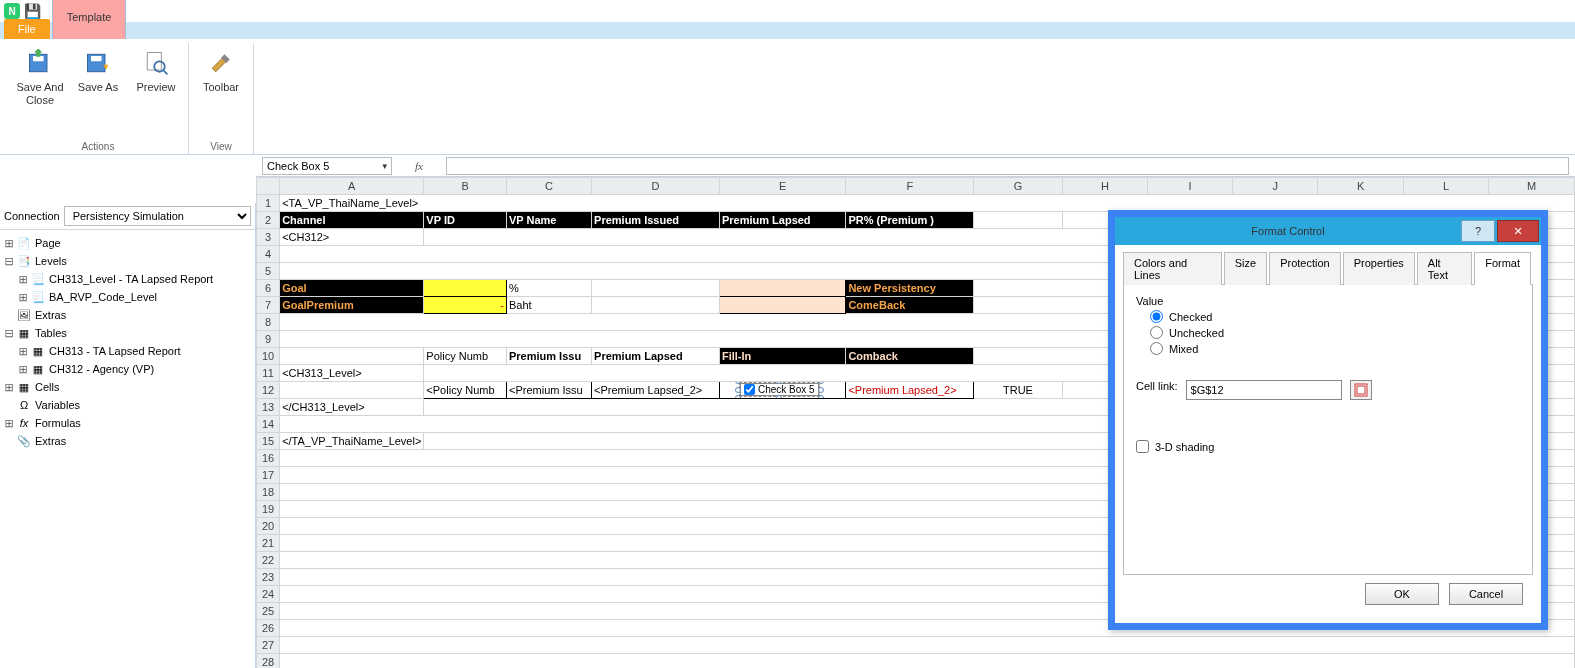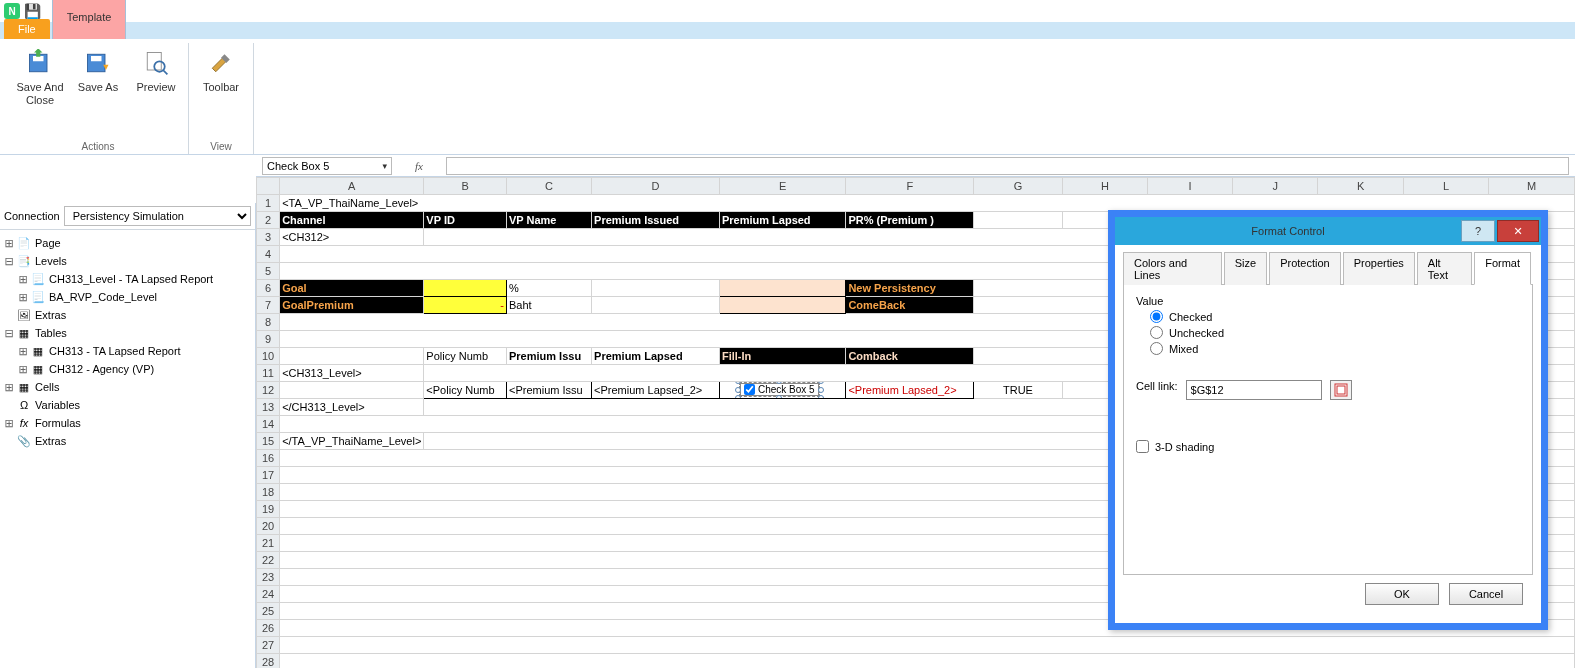--- a/index.html
+++ b/index.html
@@ -59,21 +59,21 @@
 .dlg-title .t{flex:1;text-align:center;color:#333;}
 .dlg-title .hbtn{width:34px;height:22px;display:flex;align-items:center;justify-content:center;margin-right:2px;border:1px solid #6aa0bf;background:#cfe7f3;cursor:pointer;}
 .dlg-title .close{background:#c8403b;color:#fff;border-color:#8e2c27;width:42px;}
 .dlg-body{padding:6px 8px 10px;}
 .dlg-tabs{display:flex;border-bottom:1px solid #bbb;gap:0;}
 .dlg-tab{padding:4px 10px;border:1px solid #bbb;border-bottom:none;background:#f3f3f3;margin-right:2px;cursor:pointer;position:relative;top:1px;}
 .dlg-tab.active{background:#fff;border-bottom:1px solid #fff;}
 .dlg-content{border:1px solid #bbb;border-top:none;padding:10px 12px 14px;height:290px;position:relative;}
 .radio-row{display:flex;align-items:center;gap:6px;margin:3px 0 3px 14px;}
 .cell-link-row{display:flex;align-items:flex-start;gap:8px;margin-top:25px;}
-.cell-link-row input{width:136px;height:20px;border:1px solid #888;padding:0 4px;}
+.cell-link-row input{width:156px;height:20px;border:1px solid #888;padding:0 4px;}
 .ref-btn{width:22px;height:20px;border:1px solid #888;background:#f2f2f2;display:flex;align-items:center;justify-content:center;cursor:pointer;}
 .shade-row{display:flex;align-items:center;gap:6px;margin-top:40px;}
 .dlg-buttons{display:flex;justify-content:flex-end;gap:10px;padding:8px 10px;}
 .dlg-buttons button{width:74px;height:22px;border:1px solid #888;background:linear-gradient(#fdfdfd,#e5e5e5);cursor:pointer;}
 .ico-svg{width:28px;height:28px;}
 .sm-ico{width:14px;height:14px;}
 </style>
 </head>
 <body>
 

